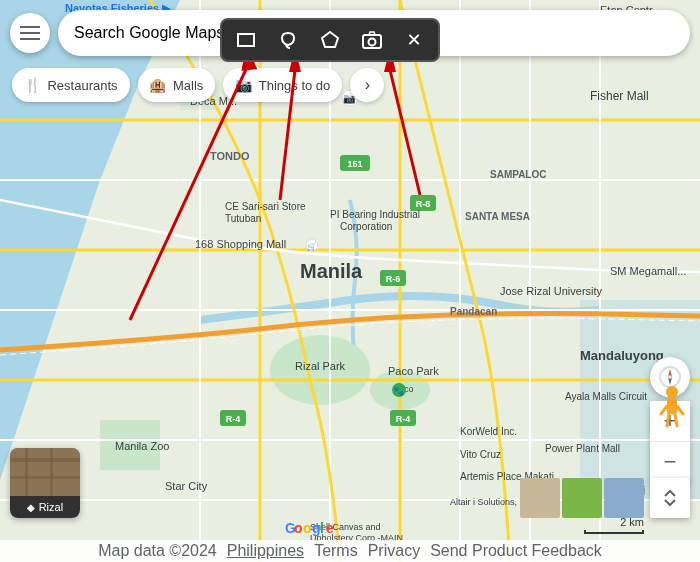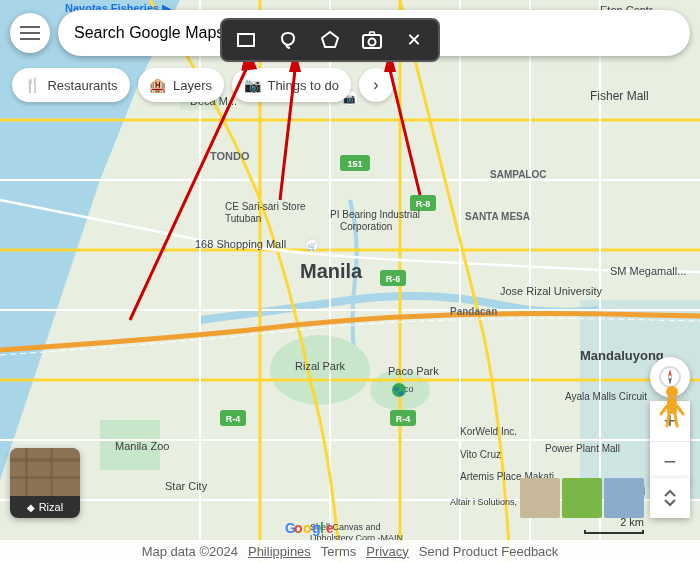--- a/index.html
+++ b/index.html
@@ -226,21 +226,21 @@
     
     #status-bar {
       position: absolute;
       bottom: 0;
       left: 0; right: 0;
       height: 22px;
       background: rgba(255,255,255,0.9);
       display: flex;
       align-items: center;
       justify-content: center;
-      font-size: 13px;
+      font-size: 16px;
       color: #5f6368;
       gap: 10px;
       z-index: 10;
     }
 
     
     #scale-bar {
       position: absolute;
       bottom: 28px;
       right: 56px;
@@ -468,21 +468,21 @@
     <div id="toolbar-close">✕</div>
   </div>
 
   <div id="filter-bar">
     <div class="filter-chip">
       <span class="chip-icon">🍴</span>
       <span>Restaurants</span>
     </div>
     <div class="filter-chip">
       <span class="chip-icon">🏨</span>
-      <span>Layers</span>
+      <span>Malls</span>
     </div>
     <div class="filter-chip">
       <span class="chip-icon">📷</span>
       <span>Things to do</span>
     </div>
     <div id="more-btn">›</div>
   </div>
 
   <div id="layers-btn">
     <div id="layers-image">
@@ -541,17 +541,17 @@
 
   <div id="scale-bar">
     <span class="scale-label">2 km</span>
     <div class="scale-line"></div>
   </div>
 
   <div id="status-bar">
     <span>Map data ©2024</span>
     <span style="cursor:pointer; text-decoration:underline;">Philippines</span>
     <span style="cursor:pointer; ">Terms</span>
-    <span style="cursor:pointer; text-decoration:underline;">Privacy</span>
+    <span style="cursor:pointer; ">Privacy</span>
     <span style="cursor:pointer; ">Send Product Feedback</span>
   </div>
 
 </div>
 
 </body></html>

